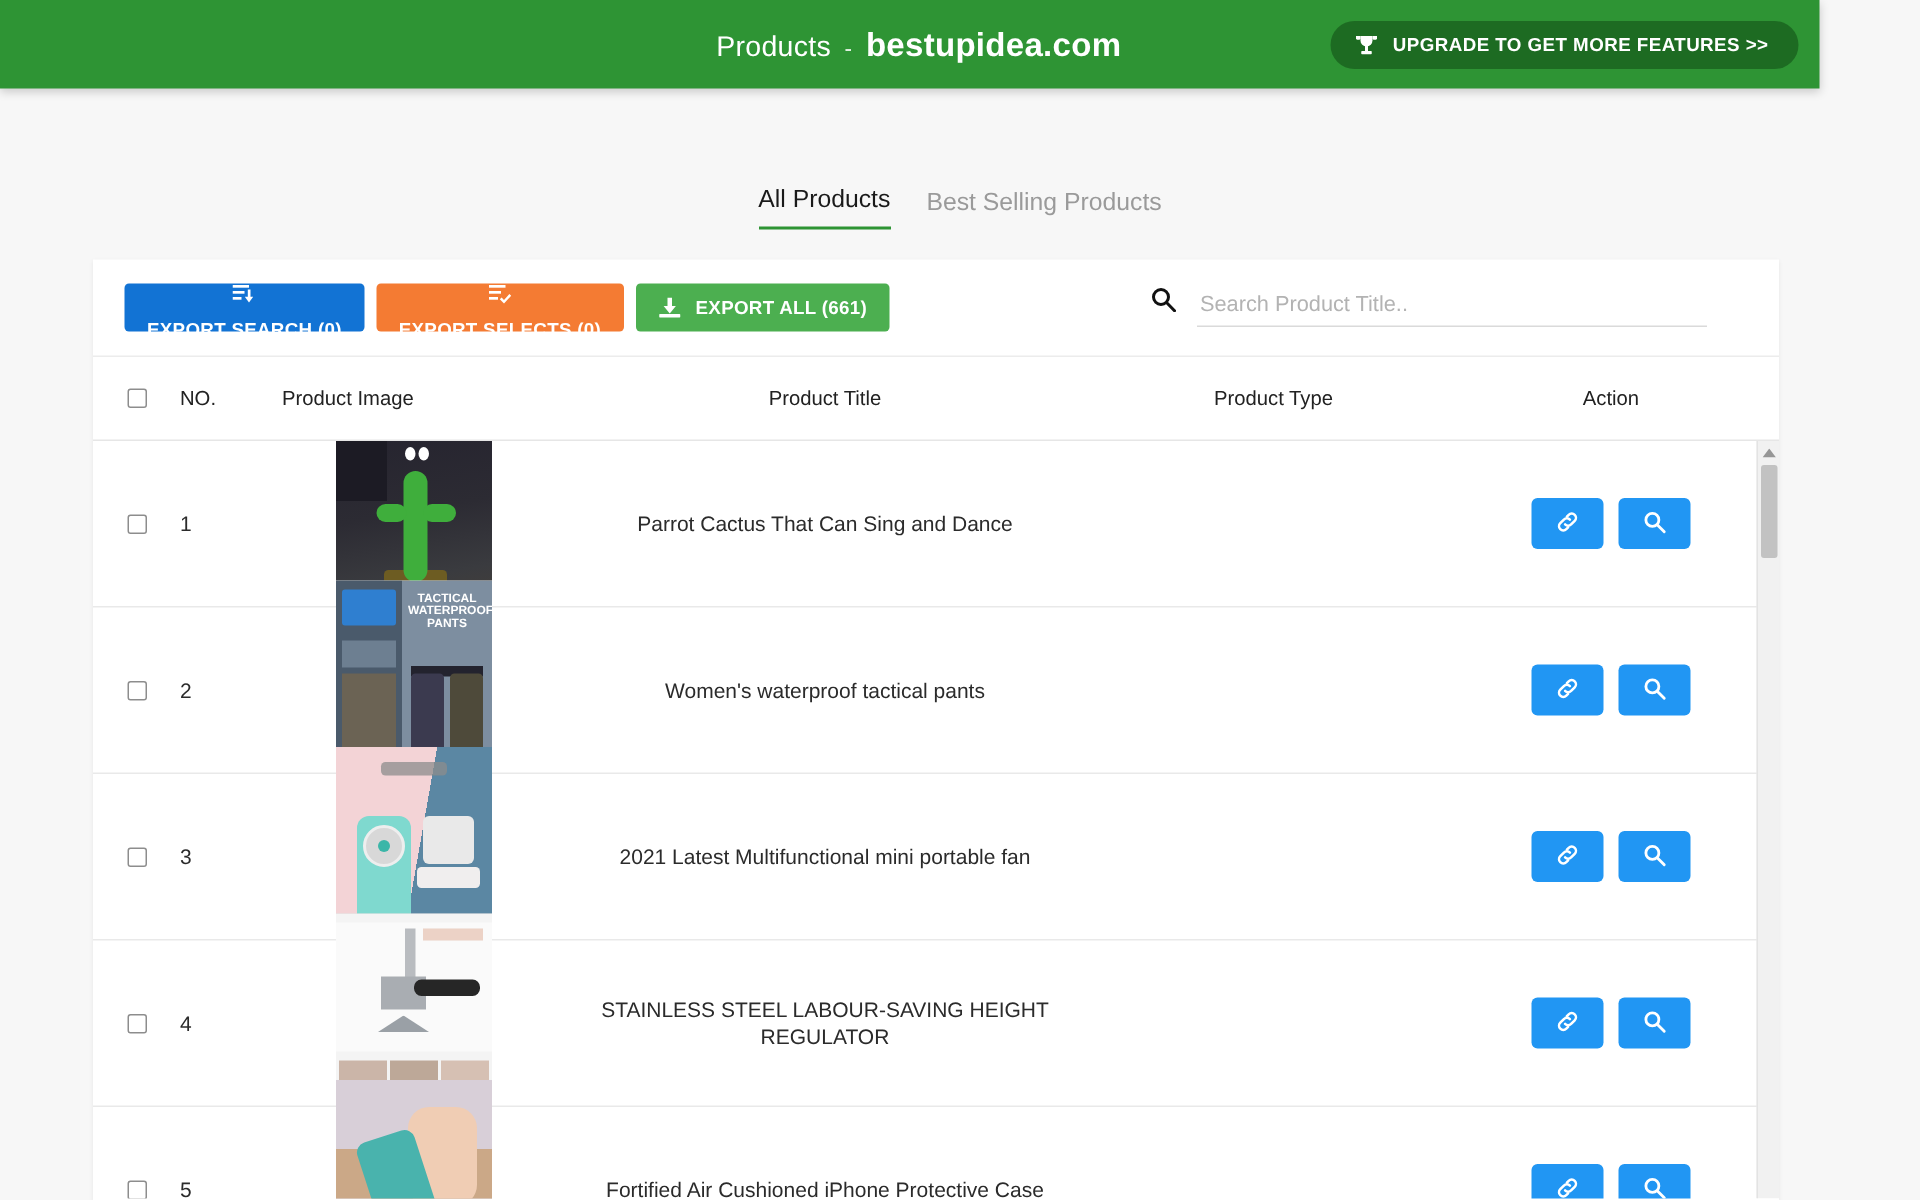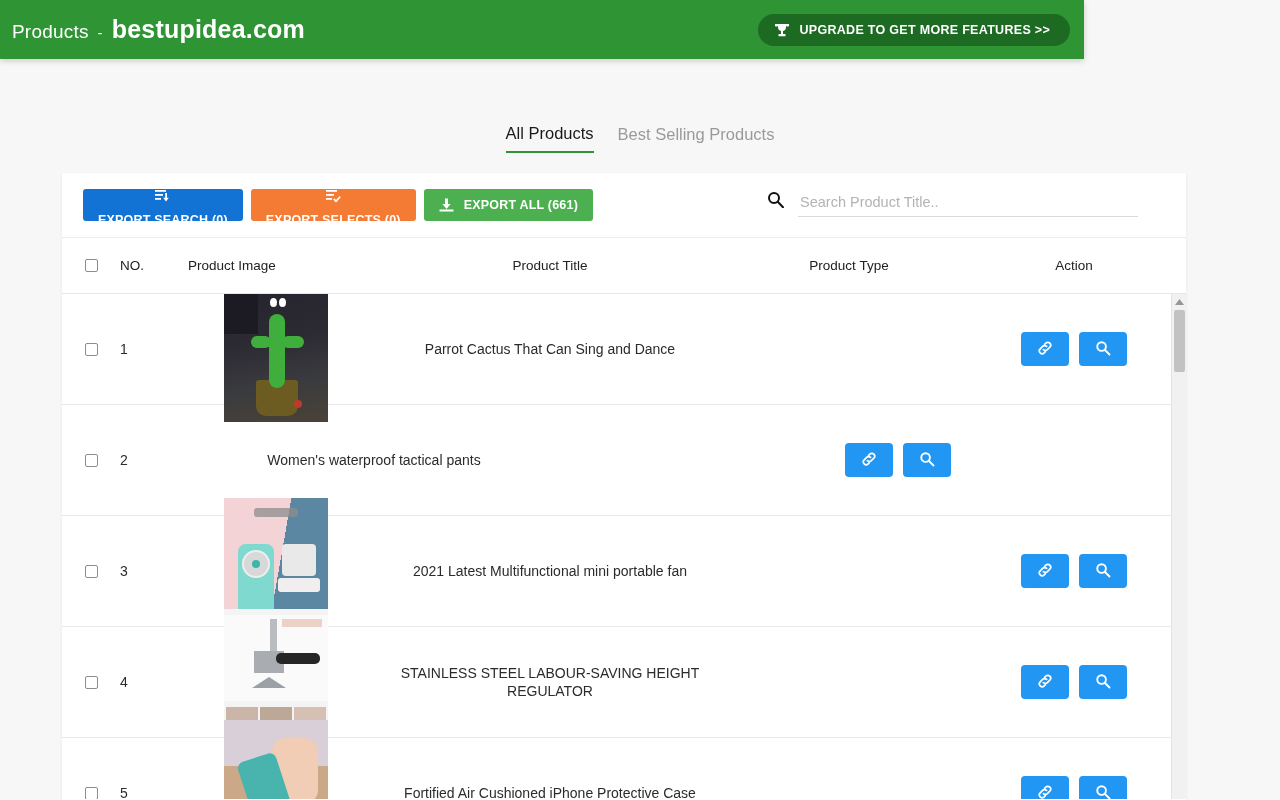--- a/index.html
+++ b/index.html
@@ -7,57 +7,58 @@
     margin: 0; padding: 0;
     width: 1280px; height: 800px;
     overflow: hidden;
     background: #f7f7f7;
     font-family: "Liberation Sans", sans-serif;
   }
 
   
   .topbar {
     position: absolute; top: 0; left: 0;
-    width: 1084px; height: 59px;
+    width: 1213px; height: 59px;
     background: #2e9434;
     display: flex; align-items: center;
     box-shadow: 0 2px 6px rgba(0,0,0,0.18);
     z-index: 20;
+    justify-content: center;
   }
   .brand {
     color: #ffffff;
     font-size: 19px;
     letter-spacing: .2px;
     margin-left: 12px;
     display: flex; align-items: baseline; gap: 9px;
     white-space: nowrap;
   }
   .brand .sep { font-size: 15px; opacity: .92; }
-  .brand .site { font-weight: bold; font-size: 25px; }
+  .brand .site { font-weight: bold; font-size: 22px; }
 
   .upgrade-btn {
     position: absolute; right: 14px; top: 14px;
     height: 32px;
     background: #1d6b22;
     border-radius: 16px;
     color: #fff;
     display: flex; align-items: center; gap: 9px;
     padding: 0 20px 0 16px;
     font-size: 12.5px;
     font-weight: bold;
     letter-spacing: .3px;
     cursor: pointer;
     white-space: nowrap;
   }
   .upgrade-btn svg { display: block; }
 
   
   .tabs {
     position: absolute; top: 124px; left: 0; width: 1280px;
-    display: flex; justify-content: center; align-items: center; gap: 24px;
+    display: flex; justify-content: center; align-items: flex-end; gap: 24px;
   }
   .tab {
     font-size: 16.5px;
     color: #9a9a9a;
     padding-bottom: 8px;
     cursor: pointer;
     white-space: nowrap;
   }
   .tab.active {
     color: #1a1a1a;
@@ -444,20 +445,35 @@
             </span>
           </button>
         </div>
       </div>
 
       <div class="row">
         <div class="c-check">
           <span class="cb"></span>
         </div>
         <div class="c-no">2</div>
+        <div class="c-img">
+          <div class="thumb">
+            <div class="art art-pants">
+              <div class="left"></div>
+                <div class="badge"></div>
+                <div class="fifty"></div>
+              <div class="photo"></div>
+                <div class="shopnow"></div>
+              <div class="title">TACTICAL<br>WATERPROOF<br>PANTS</div>
+              <div class="belt"></div>
+                <div class="leg a"></div>
+                <div class="leg b"></div>
+            </div>
+          </div>
+        </div>
         <div class="c-title">Women's waterproof tactical pants</div>
         <div class="c-type"></div>
         <div class="c-act">
           <button class="act-btn">
             <span>
               <svg width="16" height="16" viewBox="0 0 16 16" fill="none" stroke="#fff" stroke-width="1.7" stroke-linecap="round">
                 <path d="M6.4 9.6a2.8 2.8 0 0 0 4 0l2.4-2.4a2.8 2.8 0 0 0-4-4L7.6 4.4"></path>
                 <path d="M9.6 6.4a2.8 2.8 0 0 0-4 0L3.2 8.8a2.8 2.8 0 0 0 4 4l1.2-1.2"></path>
               </svg>
             </span>

